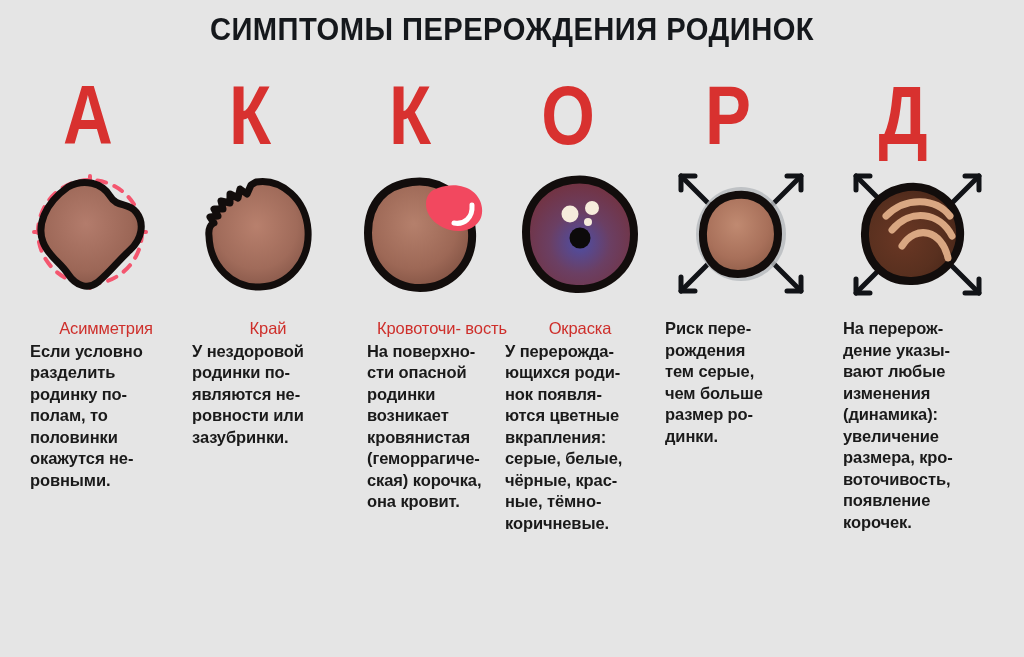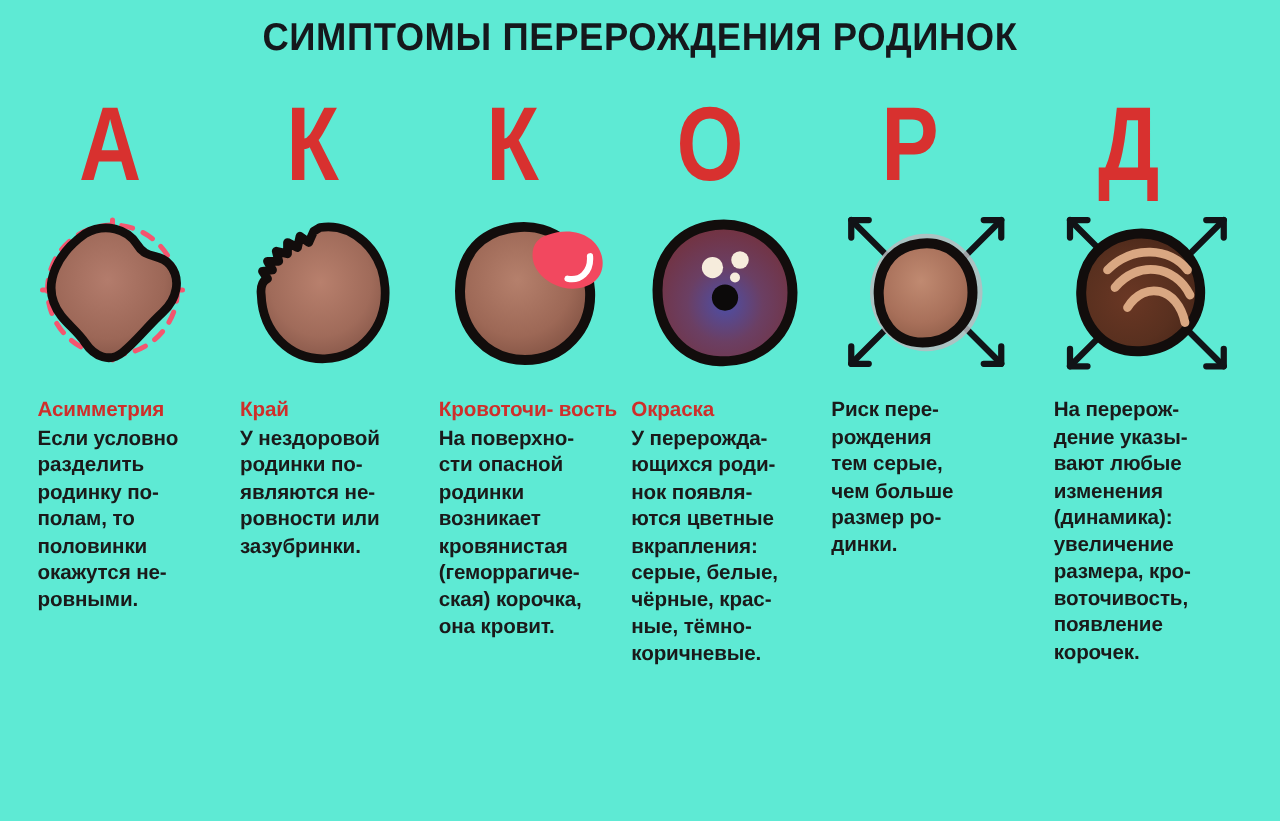--- a/index.html
+++ b/index.html
@@ -12,21 +12,21 @@
     height: 657px;
     overflow: hidden;
     background: #fbd9a0;
     font-family: "Liberation Sans", "DejaVu Sans", sans-serif;
     -webkit-font-smoothing: antialiased;
   }
   .poster {
     position: relative;
     width: 1024px;
     height: 657px;
-    background: #5eead4;
+    background: #e5e5e5;
   }
 
   
   .title {
     position: absolute;
     top: 12px;
     left: 0;
     width: 1024px;
     text-align: center;
     font-size: 31px;
@@ -85,25 +85,26 @@
     left: 0;
     width: 1024px;
     height: 330px;
   }
   .column {
     position: absolute;
     top: 0;
   }
   .col-head {
     font-size: 16.5px;
-    font-weight: 700;
+    font-weight: 400;
     color: #ce2f2b;
     line-height: 21.5px;
     margin: 0 0 1px 0;
     letter-spacing: -0.1px;
+    text-align: center;
   }
   .col-body {
     font-size: 16.5px;
     font-weight: 700;
     color: #1a1a1a;
     line-height: 21.5px;
     margin: 0;
     letter-spacing: -0.1px;
     white-space: pre-line;
   }
@@ -272,21 +273,21 @@
 
     <div class="column" style="left:192px;width:152px">
       <p class="col-head">Край</p>
       <p class="col-body">У нездоровой
 родинки по-
 являются не-
 ровности или
 зазубринки.</p>
     </div>
 
-    <div class="column" style="left:351px;width:150px">
+    <div class="column" style="left:367px;width:150px">
       <p class="col-head">Кровоточи-
 вость</p>
       <p class="col-body">На поверхно-
 сти опасной
 родинки
 возникает
 кровянистая
 (геморрагиче-
 ская) корочка,
 она кровит.</p>

